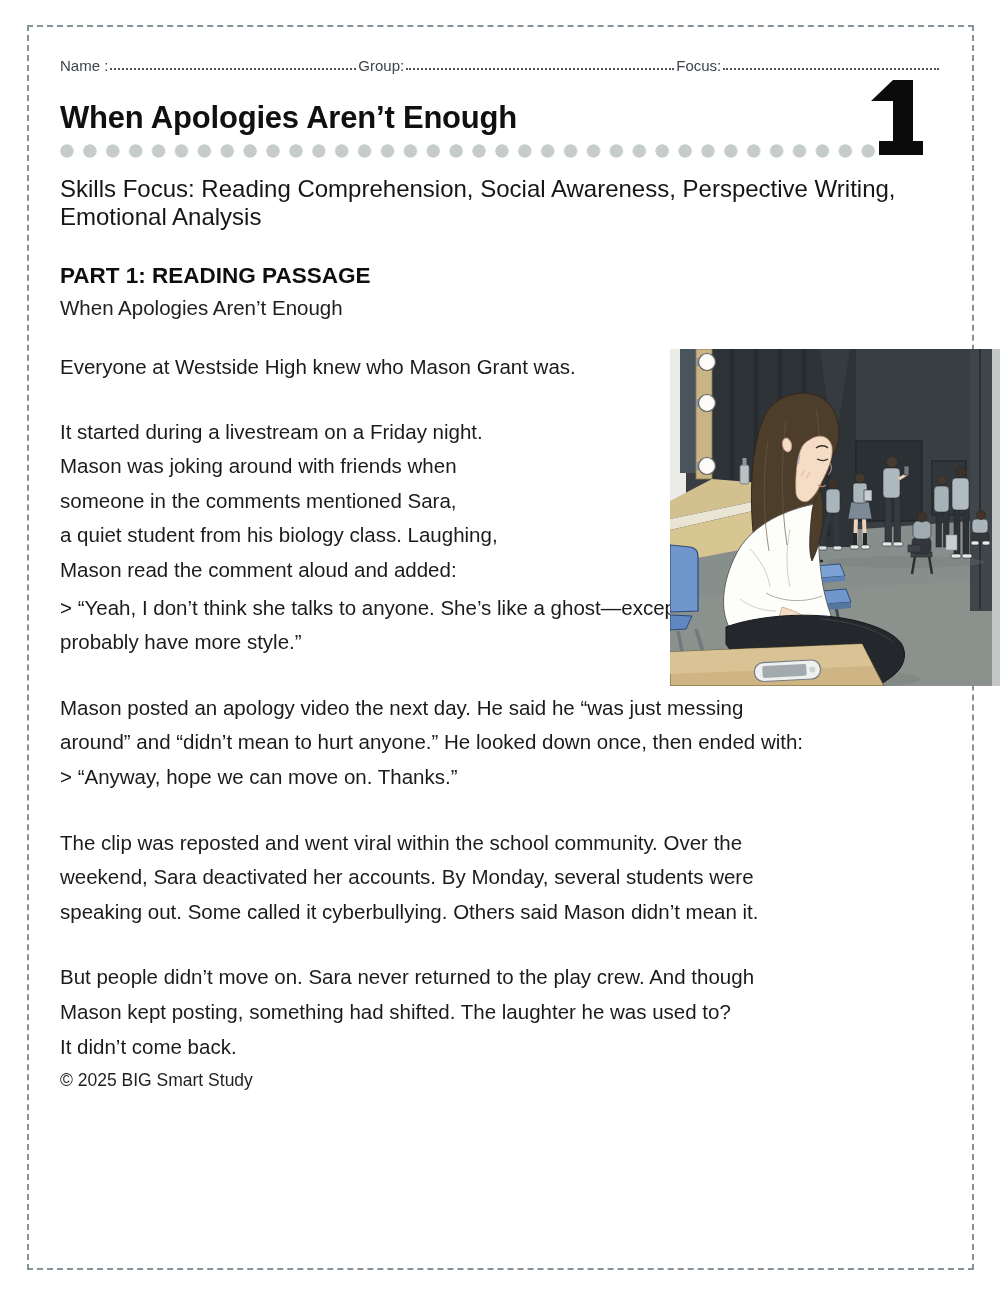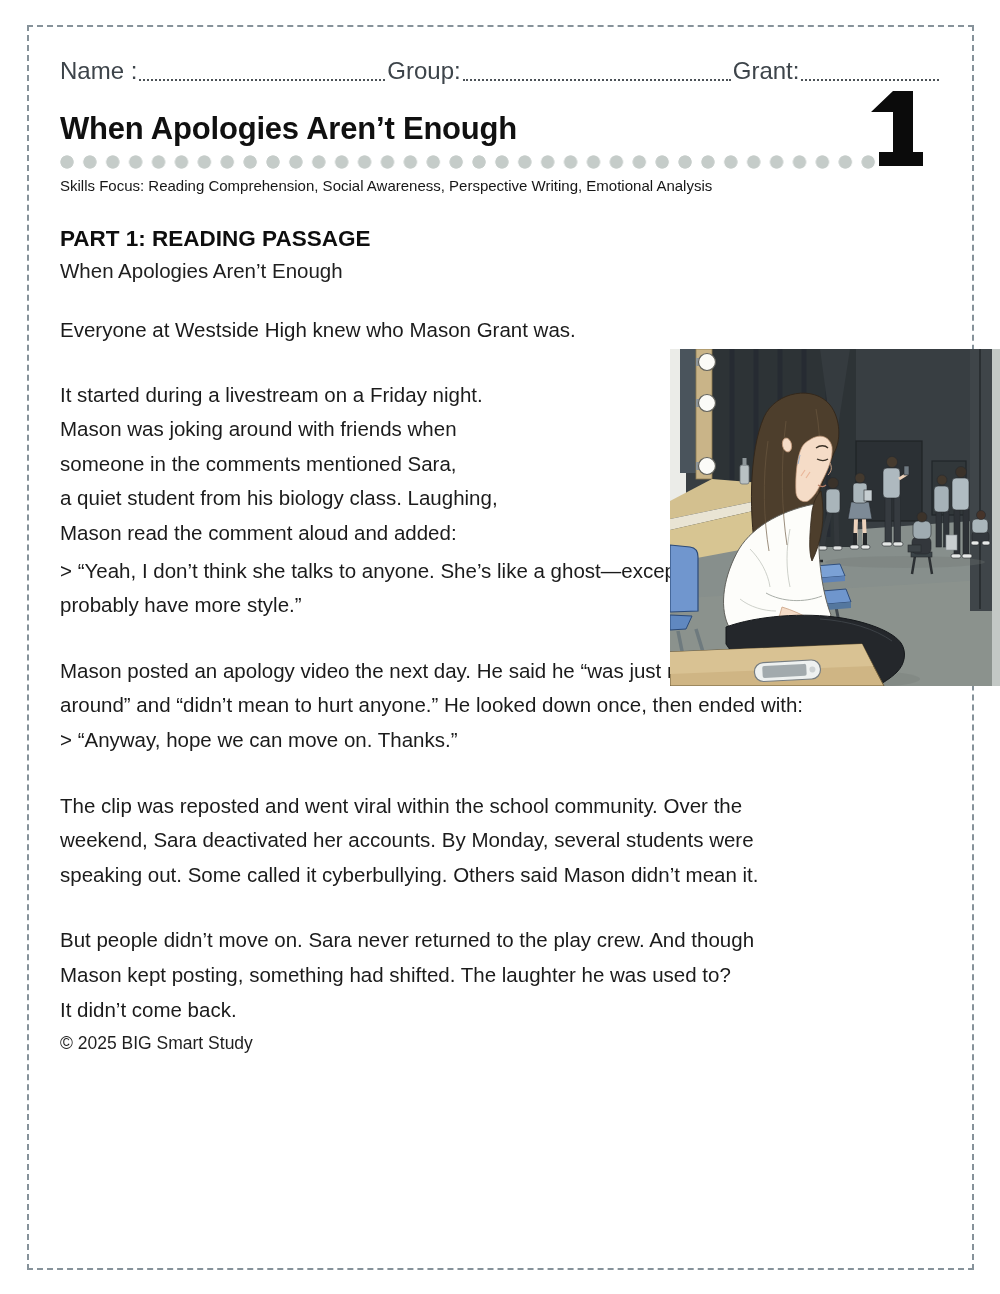--- a/index.html
+++ b/index.html
@@ -9,40 +9,40 @@
   }
   .border-frame{
     position:absolute;left:27px;top:25px;right:26px;bottom:24px;
     border:2px dashed #86929a;pointer-events:none;
   }
   .content{position:absolute;left:60px;top:0;width:881px;}
 
   
   .fillin-row{
     display:flex;align-items:flex-end;margin-top:57px;
-    font-size:24px;color:#3d444a;
+    font-size:15px;color:#3d444a;
   }
   .fillin-label{white-space:pre;}
   .leader{border-bottom:2.4px dotted #4c5257;height:3px;margin:0 2px 4px 2px;}
   .leader.name{width:246px;}
   .leader.group{width:268px;}
   .leader.date{flex:1;}
 
   .title-row{position:relative;margin-top:26px;}
   .worksheet-title{
     font-size:31px;font-weight:bold;color:#101010;letter-spacing:-0.2px;
   }
   .big-number{position:absolute;right:14px;top:-20px;width:62px;height:76px;}
 
   .dots-row{
     margin-top:8px;width:822px;height:14px;
     background-image:radial-gradient(circle at 7px 7px,#c5ccc9 6.3px,transparent 7px);
     background-size:22.9px 14px;background-repeat:repeat-x;
   }
-  .skills-line{margin-top:8px;font-size:15px;color:#161616;}
+  .skills-line{margin-top:17px;font-size:24px;color:#161616;}
 
   .part-heading{margin-top:32px;font-size:22.5px;font-weight:bold;color:#0e0e0e;}
   .part-subtitle{margin-top:7px;font-size:20.5px;color:#202020;}
 
   .passage{position:relative;font-size:20.5px;line-height:34.6px;color:#1b1b1b;}
   .passage p{margin:31px 0 0 0;white-space:pre-line;}
   .passage p.first{margin-top:40px;}
   .passage p.narrow{width:556px;margin-top:30px;}
   .passage p.tight{margin-top:3px;}
 
@@ -58,21 +58,21 @@
 
 <div class="border-frame"></div>
 
 <div class="content">
 
   <div class="fillin-row">
     <span class="fillin-label">Name :</span>
     <span class="leader name"></span>
     <span class="fillin-label">Group:</span>
     <span class="leader group"></span>
-    <span class="fillin-label">Grant:</span>
+    <span class="fillin-label">Focus:</span>
     <span class="leader date"></span>
   </div>
 
   <div class="title-row">
     <div class="worksheet-title">When Apologies Aren’t Enough</div>
     <svg class="big-number" viewBox="0 0 62 76" aria-hidden="true">
       <path d="M28 0 L48 0 L48 61 L58 61 L58 75 L14 75 L14 61 L28 61 L28 21 L6 21 Z" fill="#0b0b0b"></path>
     </svg>
   </div>
 

